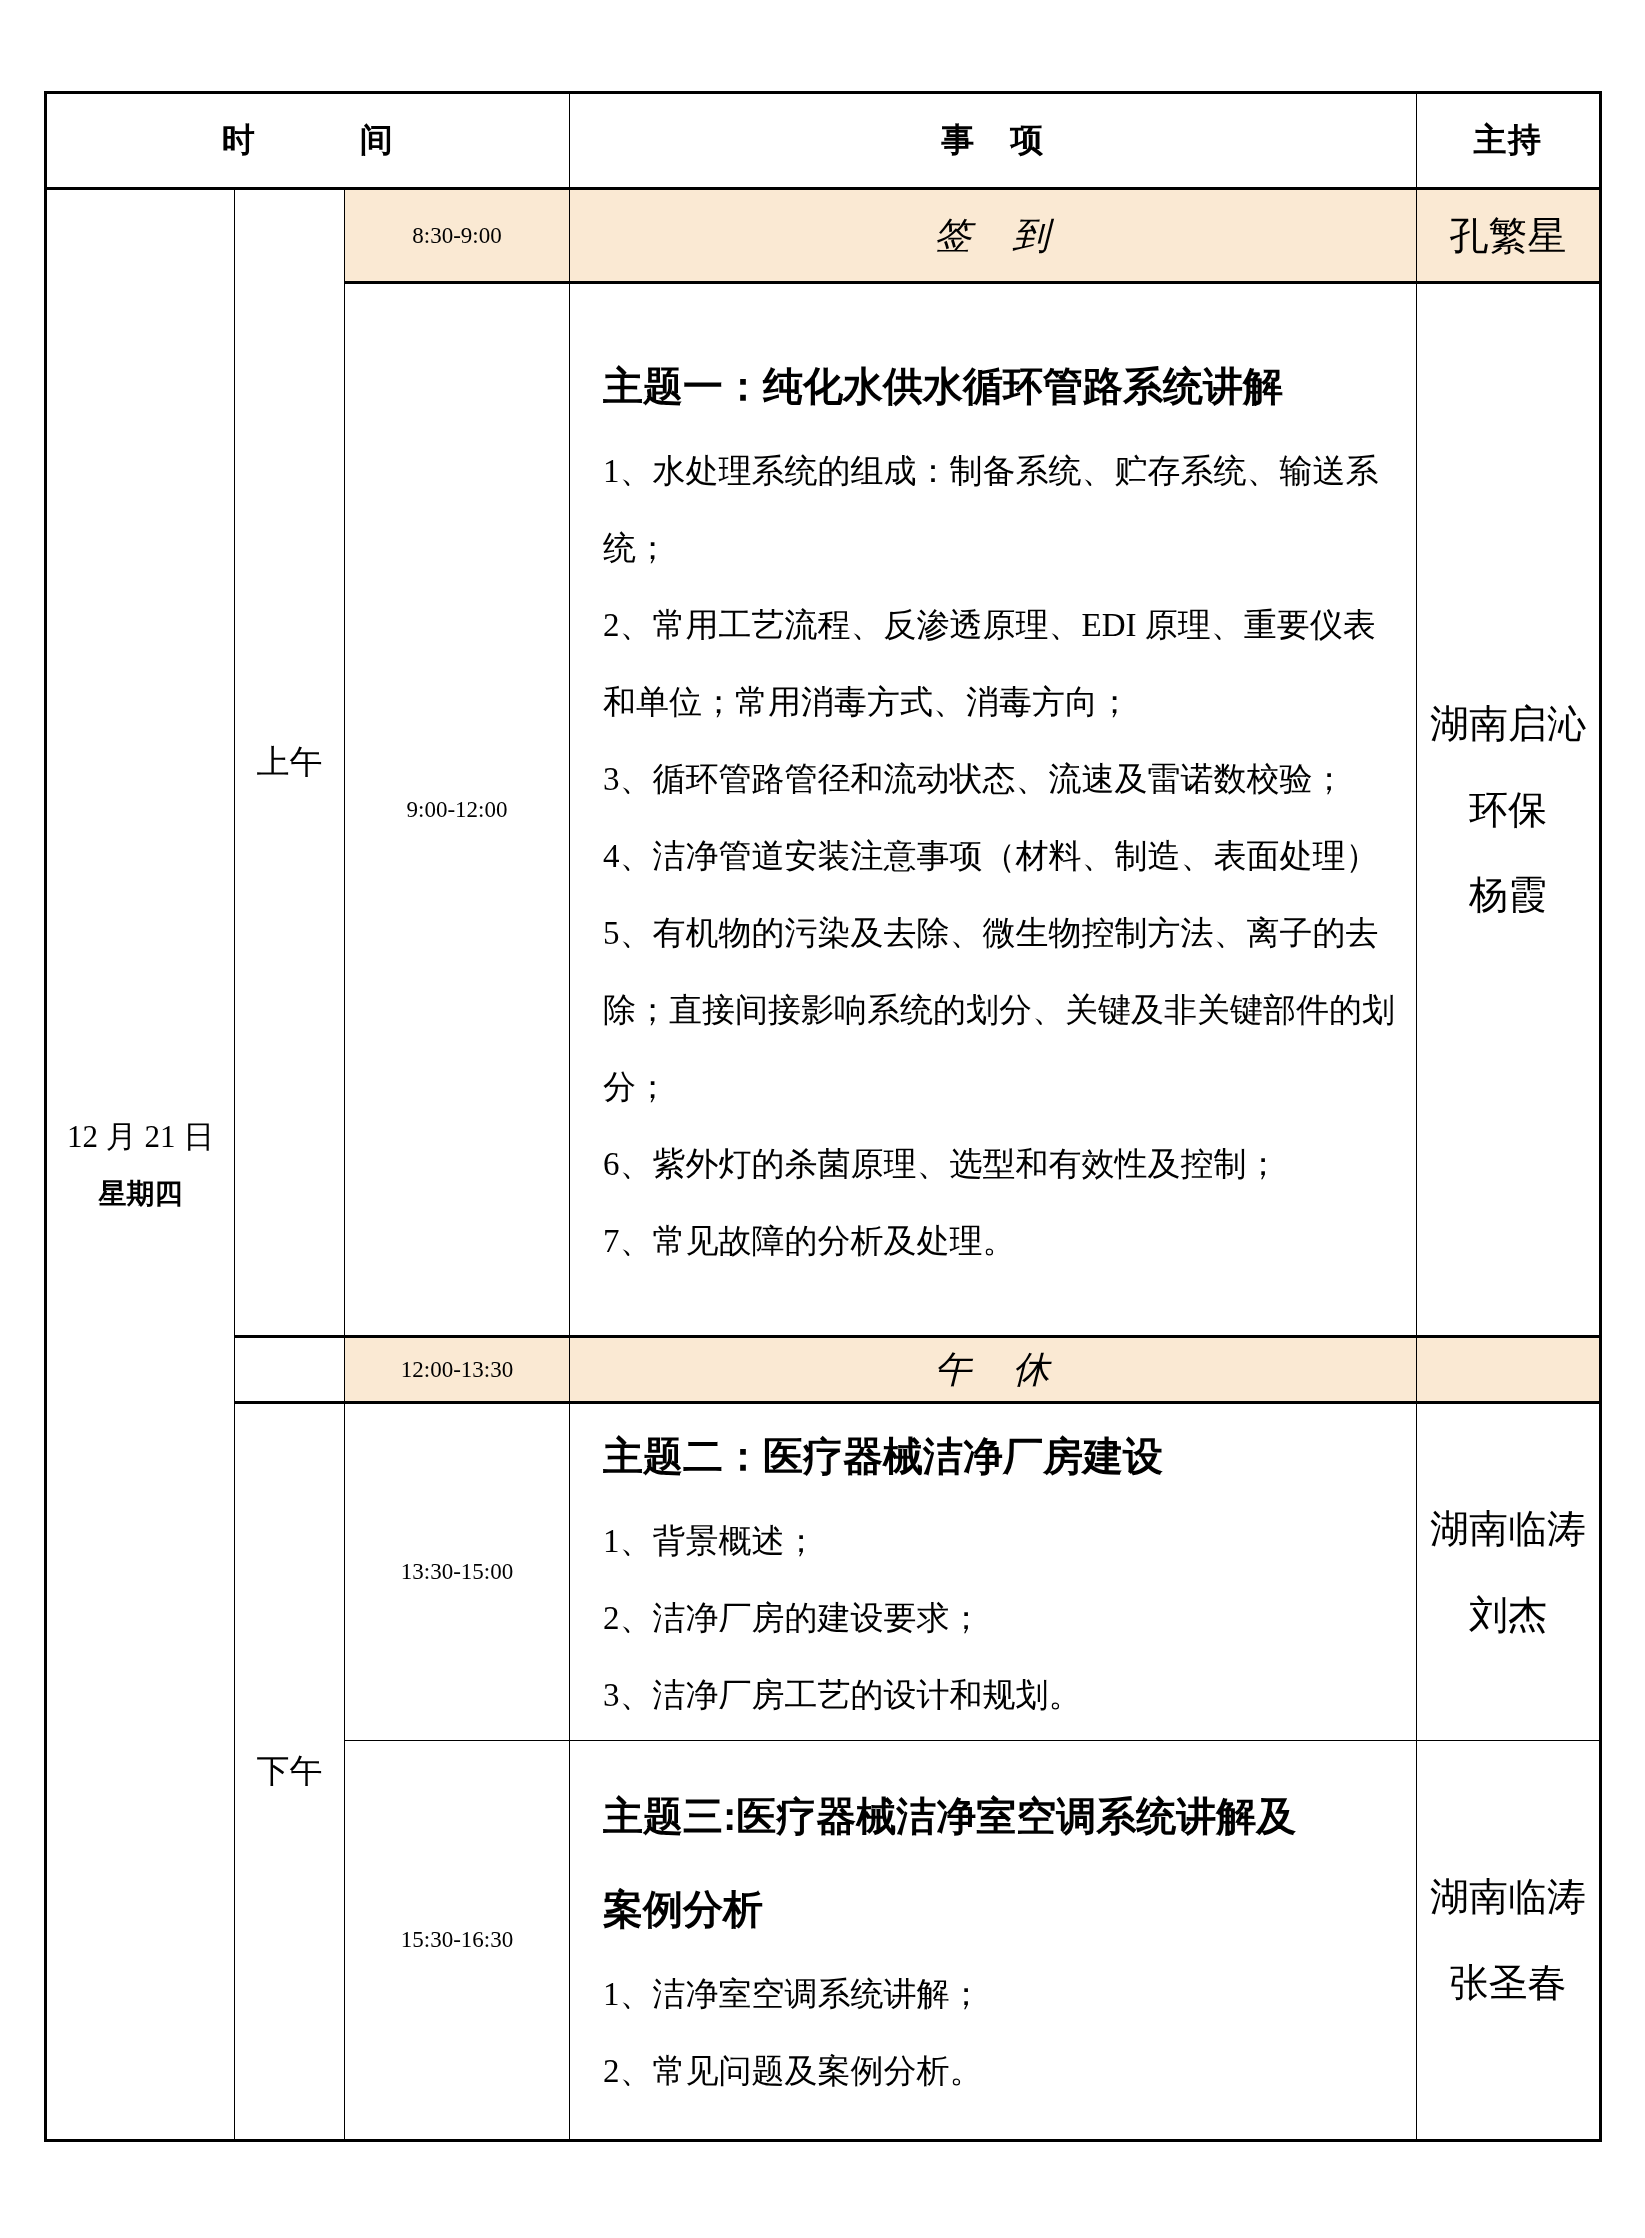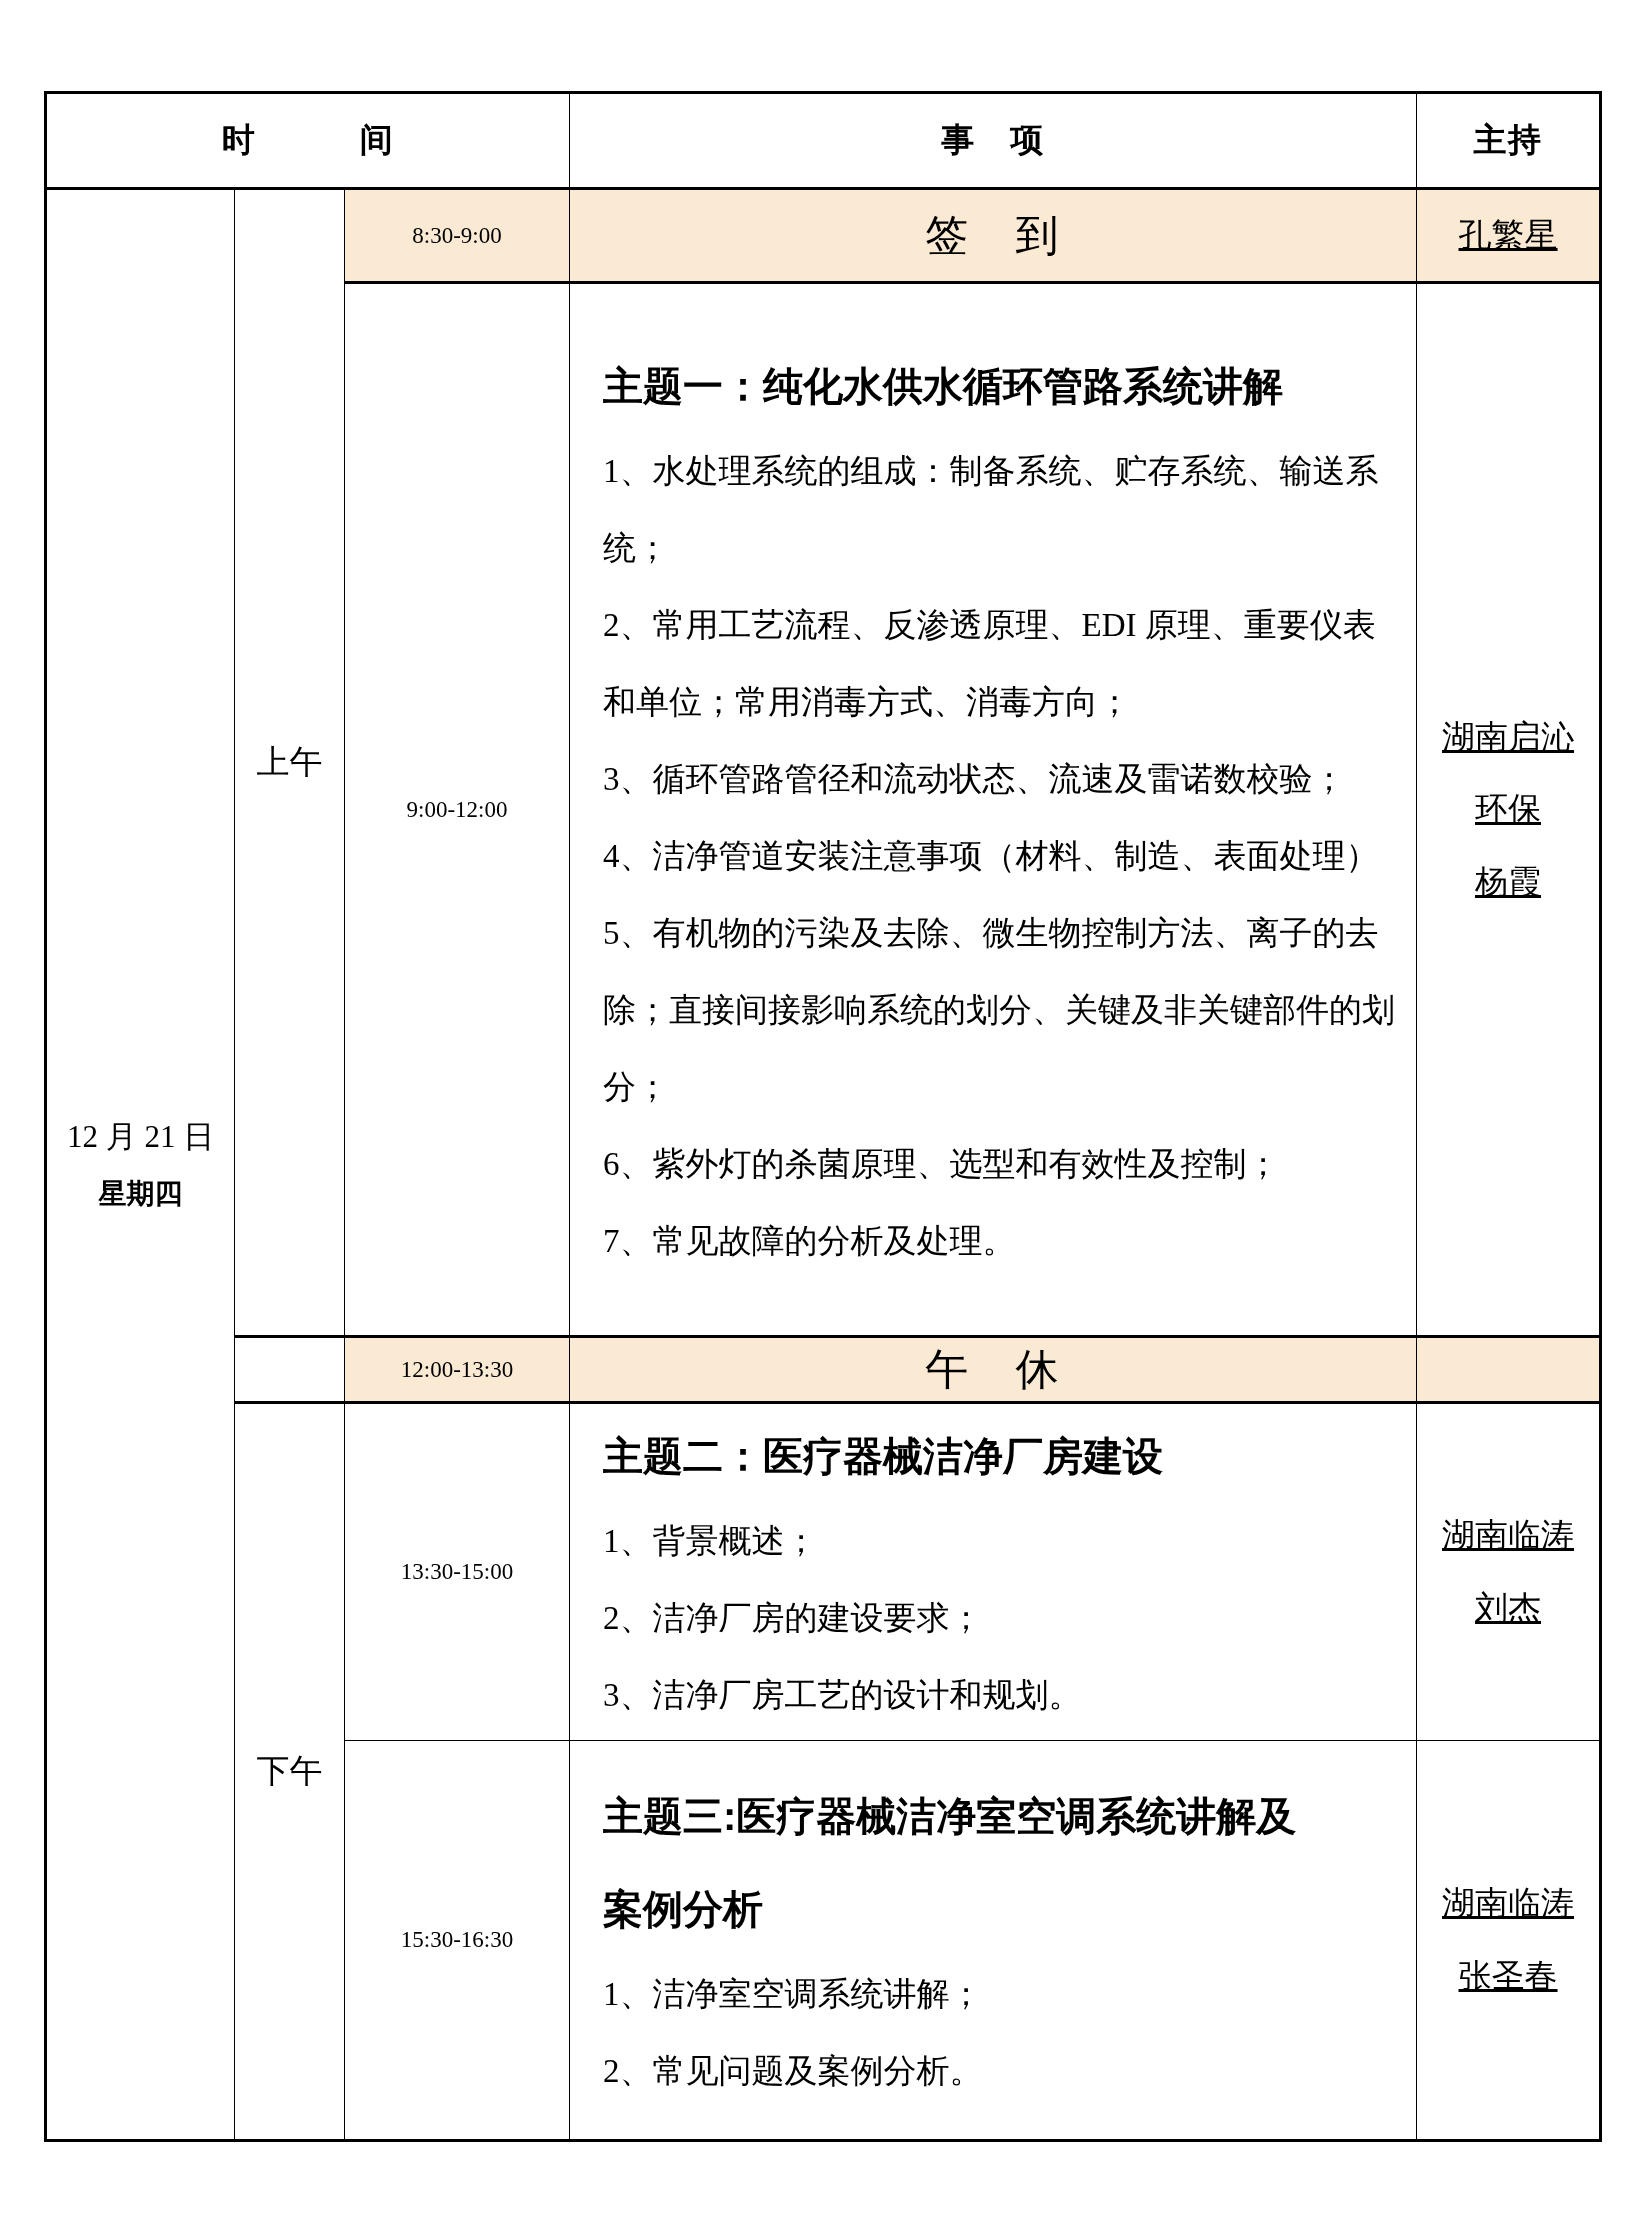--- a/index.html
+++ b/index.html
@@ -14,35 +14,35 @@
   }
   td,th{
     border:1.5px solid #000;padding:0;vertical-align:middle;
     text-align:center;overflow:hidden;
   }
   .thickB{border-bottom:3.7px solid #000;}
   .thickT{border-top:3.7px solid #000;}
   .tan{background:#FAE9D3;}
   th.hdr{font-family:Liberation Mono, monospace;font-weight:700;font-size:33px;letter-spacing:1.5px;}
   .time{font-size:23px;font-family:"Liberation Serif", serif;}
-  .event-label{font-size:43px;letter-spacing:2.2px;font-family:"Liberation Serif", serif;}
+  .event-label{font-size:37px;letter-spacing:2.2px;font-family:"Liberation Serif", serif;font-style:italic;}
   .period{font-size:33px;font-family:"Liberation Serif", serif;}
   .date-cell{font-size:31px;line-height:1.9;}
   .weekday{font-family:"Liberation Sans", sans-serif;font-weight:700;font-size:28px;}
   .content{
     text-align:left;padding:6px 19px 6px 33px;
     font-size:33px;line-height:77px;
   }
   .content p{margin:0;}
   p.sec-title{
     font-family:"Liberation Sans", sans-serif;font-weight:700;
     font-size:40px;line-height:93px;
   }
   p.sec-title.narrow{max-width:712px;}
-  .host{font-size:33px;line-height:2.2;text-decoration:underline;}
+  .host{font-size:39px;line-height:2.2;}
   .host div{margin:0;}
 </style>
 </head>
 <body>
 
 <table class="tbl">
   <colgroup>
     <col style="width:189px">
     <col style="width:110px">
     <col style="width:225px">

